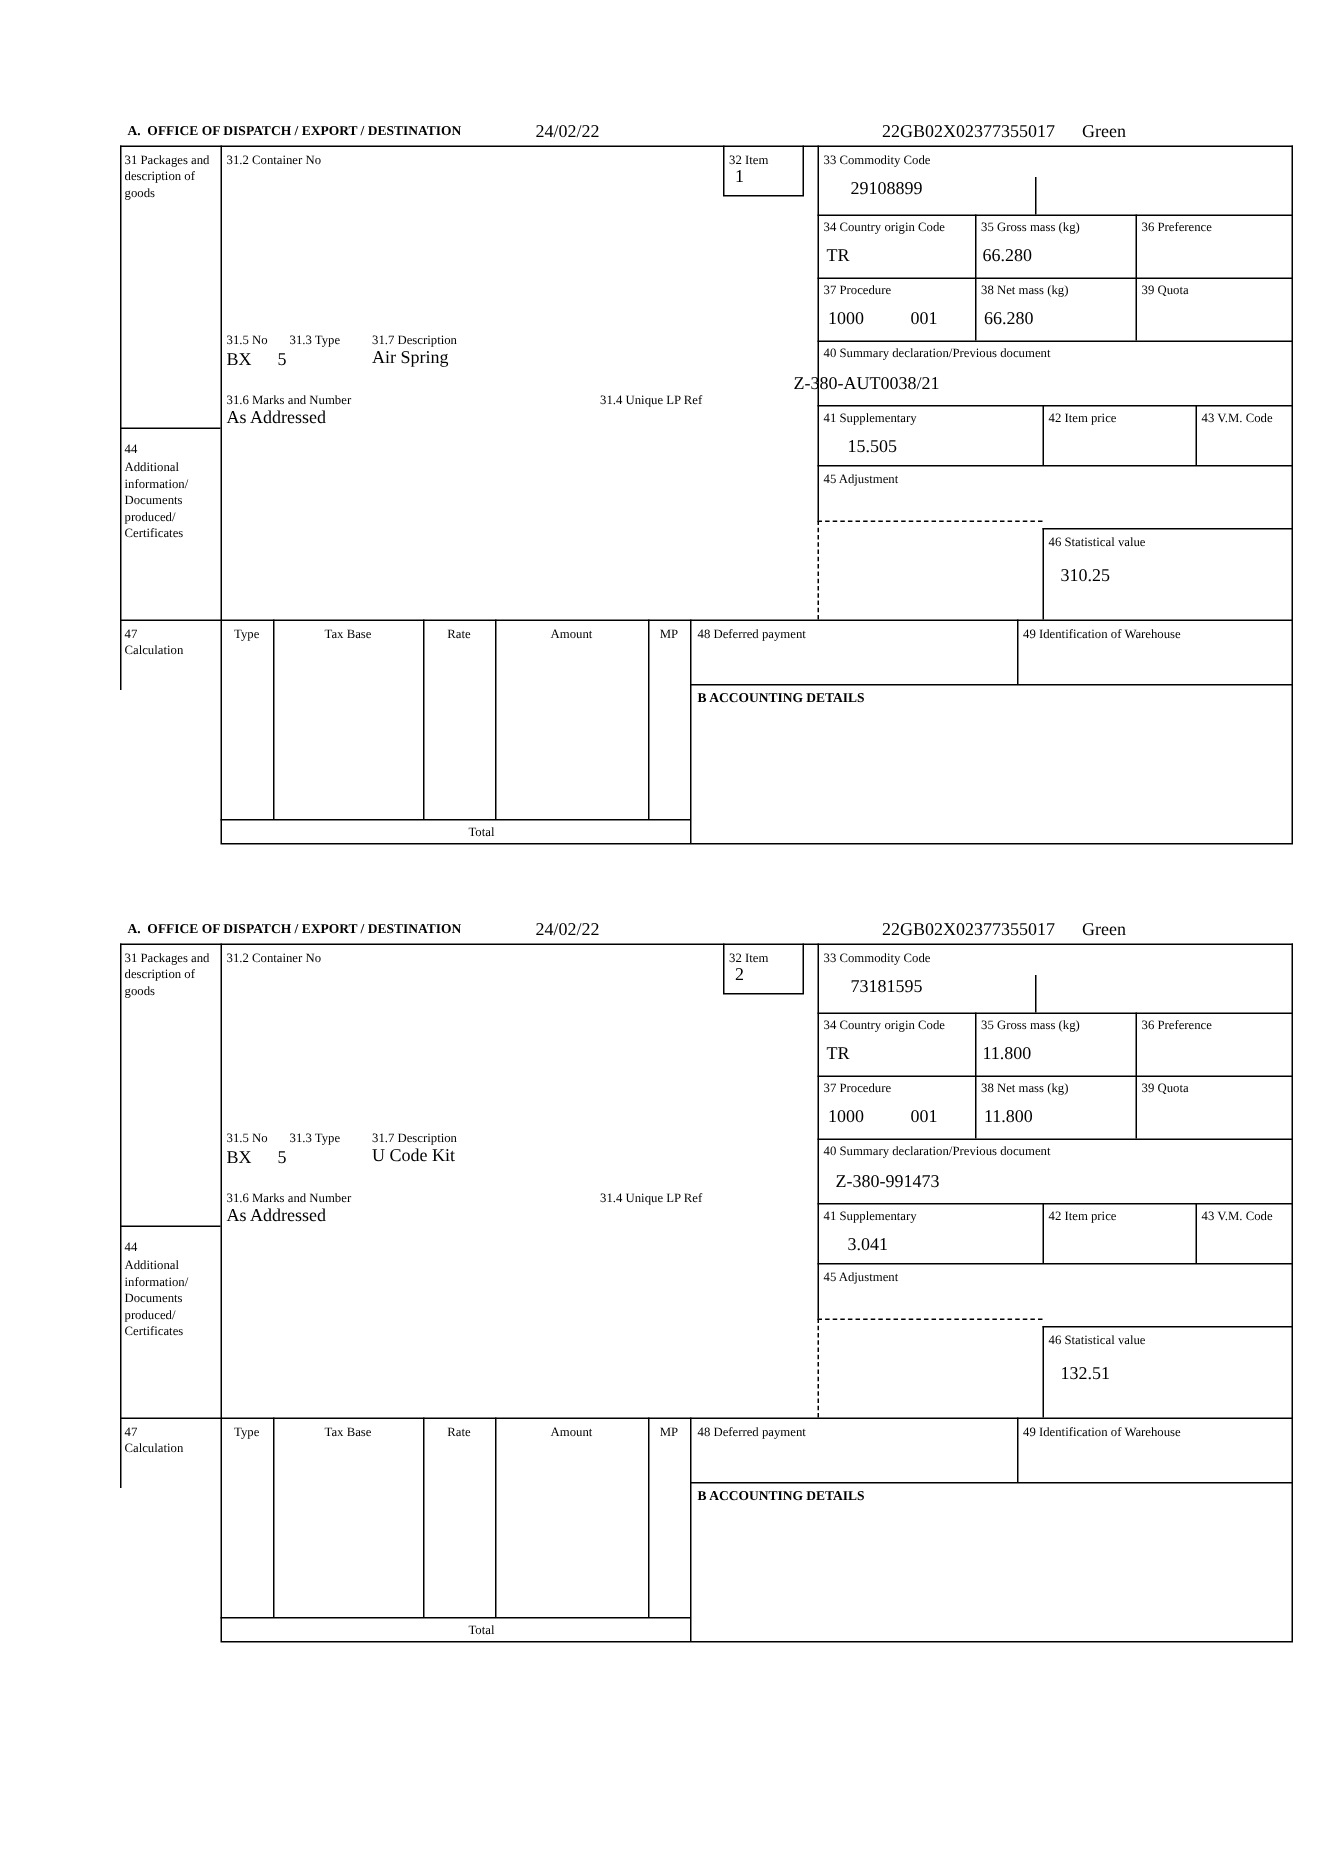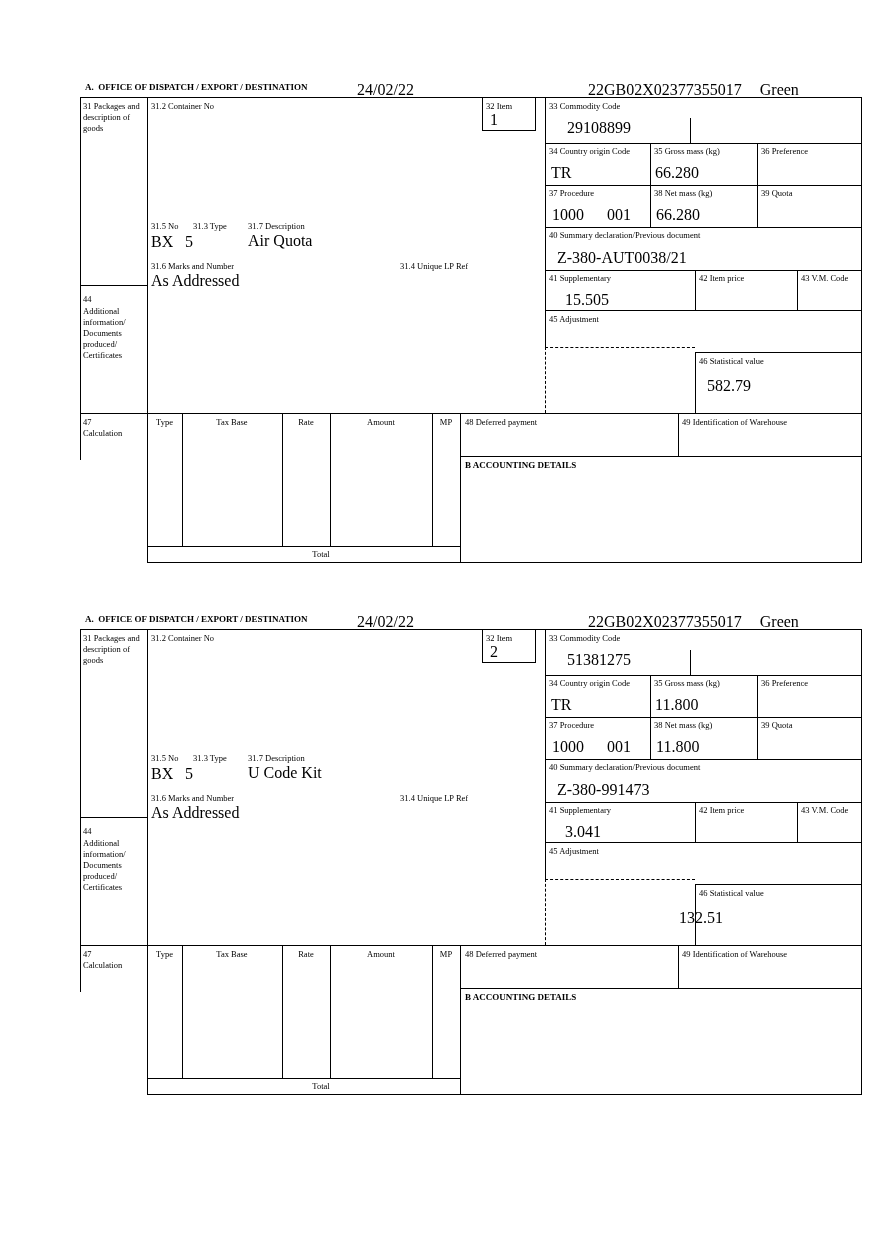--- a/index.html
+++ b/index.html
@@ -5,21 +5,21 @@
   html,body{margin:0;padding:0;background:#fff;}
   .sheet{position:relative;width:882px;height:1250px;background:#fff;color:#000;
          font-family:"Liberation Serif","DejaVu Serif",serif;overflow:hidden;text-decoration:underline;}
   .sec{position:absolute;left:0;width:882px;height:500px;}
   .hl{position:absolute;height:1px;background:#000;}
   .vl{position:absolute;width:1px;background:#000;}
   .hl.dash{height:0;background:none;border-top:1px dashed #000;}
   .vl.dash{width:0;background:none;border-left:1px dashed #000;}
   .lbl{position:absolute;font-size:8.5px;line-height:1.2;white-space:nowrap;}
   .lblw{position:absolute;font-size:8.5px;line-height:1.3;white-space:normal;}
-  .val{position:absolute;font-size:16px;line-height:1.1;white-space:nowrap;}
+  .val{position:absolute;font-size:12px;line-height:1.1;white-space:nowrap;}
   .hdr{position:absolute;font-size:9px;font-weight:bold;white-space:pre;}
   .cth{position:absolute;font-size:8.5px;text-align:center;white-space:nowrap;}
 </style>
 </head>
 <body>
 
 <div class="sheet" id="sheet">
 <section class="sec" style="top: 80px;">
 
   <div class="hdr" style="left:85px;top:2px">A.  OFFICE OF DISPATCH / EXPORT / DESTINATION</div>
@@ -75,21 +75,21 @@
 
   <div class="lbl" style="left:151px;top:21px">31.2 Container No</div>
   <div class="lbl" style="left:486px;top:21px">32 Item</div>
   <div class="val" style="left:490px;top:31px">1</div>
 
   <div class="lbl" style="left:151px;top:141px">31.5 No</div>
   <div class="lbl" style="left:193px;top:141px">31.3 Type</div>
   <div class="lbl" style="left:248px;top:141px">31.7 Description</div>
   <div class="val" style="left:151px;top:153px">BX</div>
   <div class="val" style="left:185px;top:153px">5</div>
-  <div class="val" style="left:248px;top:152px">Air Quota</div>
+  <div class="val" style="left:248px;top:152px">Air Spring</div>
   <div class="lbl" style="left:151px;top:181px">31.6 Marks and Number</div>
   <div class="lbl" style="left:400px;top:181px">31.4 Unique LP Ref</div>
   <div class="val" style="left:151px;top:192px">As Addressed</div>
 
   <div class="lbl" style="left:549px;top:21px">33 Commodity Code</div>
   <div class="val" style="left:567px;top:39px">29108899</div>
 
   <div class="lbl" style="left:549px;top:66px">34 Country origin Code</div>
   <div class="val" style="left:551px;top:84px">TR</div>
   <div class="lbl" style="left:654px;top:66px">35 Gross mass (kg)</div>
@@ -97,31 +97,31 @@
   <div class="lbl" style="left:761px;top:66px">36 Preference</div>
 
   <div class="lbl" style="left:549px;top:108px">37 Procedure</div>
   <div class="val" style="left:552px;top:126px">1000</div>
   <div class="val" style="left:607px;top:126px">001</div>
   <div class="lbl" style="left:654px;top:108px">38 Net mass (kg)</div>
   <div class="val" style="left:656px;top:126px">66.280</div>
   <div class="lbl" style="left:761px;top:108px">39 Quota</div>
 
   <div class="lbl" style="left:549px;top:150px">40 Summary declaration/Previous document</div>
-  <div class="val" style="left:557px;top:169px">Z-380-AUT0038/21</div>
+  <div class="val" style="left:529px;top:169px">Z-380-AUT0038/21</div>
 
   <div class="lbl" style="left:549px;top:193px">41 Supplementary</div>
   <div class="val" style="left:565px;top:211px">15.505</div>
   <div class="lbl" style="left:699px;top:193px">42 Item price</div>
   <div class="lbl" style="left:801px;top:193px">43 V.M. Code</div>
 
   <div class="lbl" style="left:549px;top:234px">45 Adjustment</div>
 
   <div class="lbl" style="left:699px;top:276px">46 Statistical value</div>
-  <div class="val" style="left:707px;top:297px">582.79</div>
+  <div class="val" style="left:707px;top:297px">310.25</div>
 
   <div class="cth" style="left:147px;top:337px;width:35px">Type</div>
   <div class="cth" style="left:182px;top:337px;width:100px">Tax Base</div>
   <div class="cth" style="left:282px;top:337px;width:48px">Rate</div>
   <div class="cth" style="left:330px;top:337px;width:102px">Amount</div>
   <div class="cth" style="left:432px;top:337px;width:28px">MP</div>
   <div class="cth" style="left:182px;top:469px;width:278px">Total</div>
 
   <div class="lbl" style="left:465px;top:337px">48 Deferred payment</div>
   <div class="lbl" style="left:682px;top:337px">49 Identification of Warehouse</div>
@@ -190,21 +190,21 @@
   <div class="lbl" style="left:193px;top:141px">31.3 Type</div>
   <div class="lbl" style="left:248px;top:141px">31.7 Description</div>
   <div class="val" style="left:151px;top:153px">BX</div>
   <div class="val" style="left:185px;top:153px">5</div>
   <div class="val" style="left:248px;top:152px">U Code Kit</div>
   <div class="lbl" style="left:151px;top:181px">31.6 Marks and Number</div>
   <div class="lbl" style="left:400px;top:181px">31.4 Unique LP Ref</div>
   <div class="val" style="left:151px;top:192px">As Addressed</div>
 
   <div class="lbl" style="left:549px;top:21px">33 Commodity Code</div>
-  <div class="val" style="left:567px;top:39px">51381275</div>
+  <div class="val" style="left:567px;top:39px">73181595</div>
 
   <div class="lbl" style="left:549px;top:66px">34 Country origin Code</div>
   <div class="val" style="left:551px;top:84px">TR</div>
   <div class="lbl" style="left:654px;top:66px">35 Gross mass (kg)</div>
   <div class="val" style="left:655px;top:84px">11.800</div>
   <div class="lbl" style="left:761px;top:66px">36 Preference</div>
 
   <div class="lbl" style="left:549px;top:108px">37 Procedure</div>
   <div class="val" style="left:552px;top:126px">1000</div>
   <div class="val" style="left:607px;top:126px">001</div>
@@ -216,21 +216,21 @@
   <div class="val" style="left:557px;top:169px">Z-380-991473</div>
 
   <div class="lbl" style="left:549px;top:193px">41 Supplementary</div>
   <div class="val" style="left:565px;top:211px">3.041</div>
   <div class="lbl" style="left:699px;top:193px">42 Item price</div>
   <div class="lbl" style="left:801px;top:193px">43 V.M. Code</div>
 
   <div class="lbl" style="left:549px;top:234px">45 Adjustment</div>
 
   <div class="lbl" style="left:699px;top:276px">46 Statistical value</div>
-  <div class="val" style="left:679px;top:297px">132.51</div>
+  <div class="val" style="left:707px;top:297px">132.51</div>
 
   <div class="cth" style="left:147px;top:337px;width:35px">Type</div>
   <div class="cth" style="left:182px;top:337px;width:100px">Tax Base</div>
   <div class="cth" style="left:282px;top:337px;width:48px">Rate</div>
   <div class="cth" style="left:330px;top:337px;width:102px">Amount</div>
   <div class="cth" style="left:432px;top:337px;width:28px">MP</div>
   <div class="cth" style="left:182px;top:469px;width:278px">Total</div>
 
   <div class="lbl" style="left:465px;top:337px">48 Deferred payment</div>
   <div class="lbl" style="left:682px;top:337px">49 Identification of Warehouse</div>

